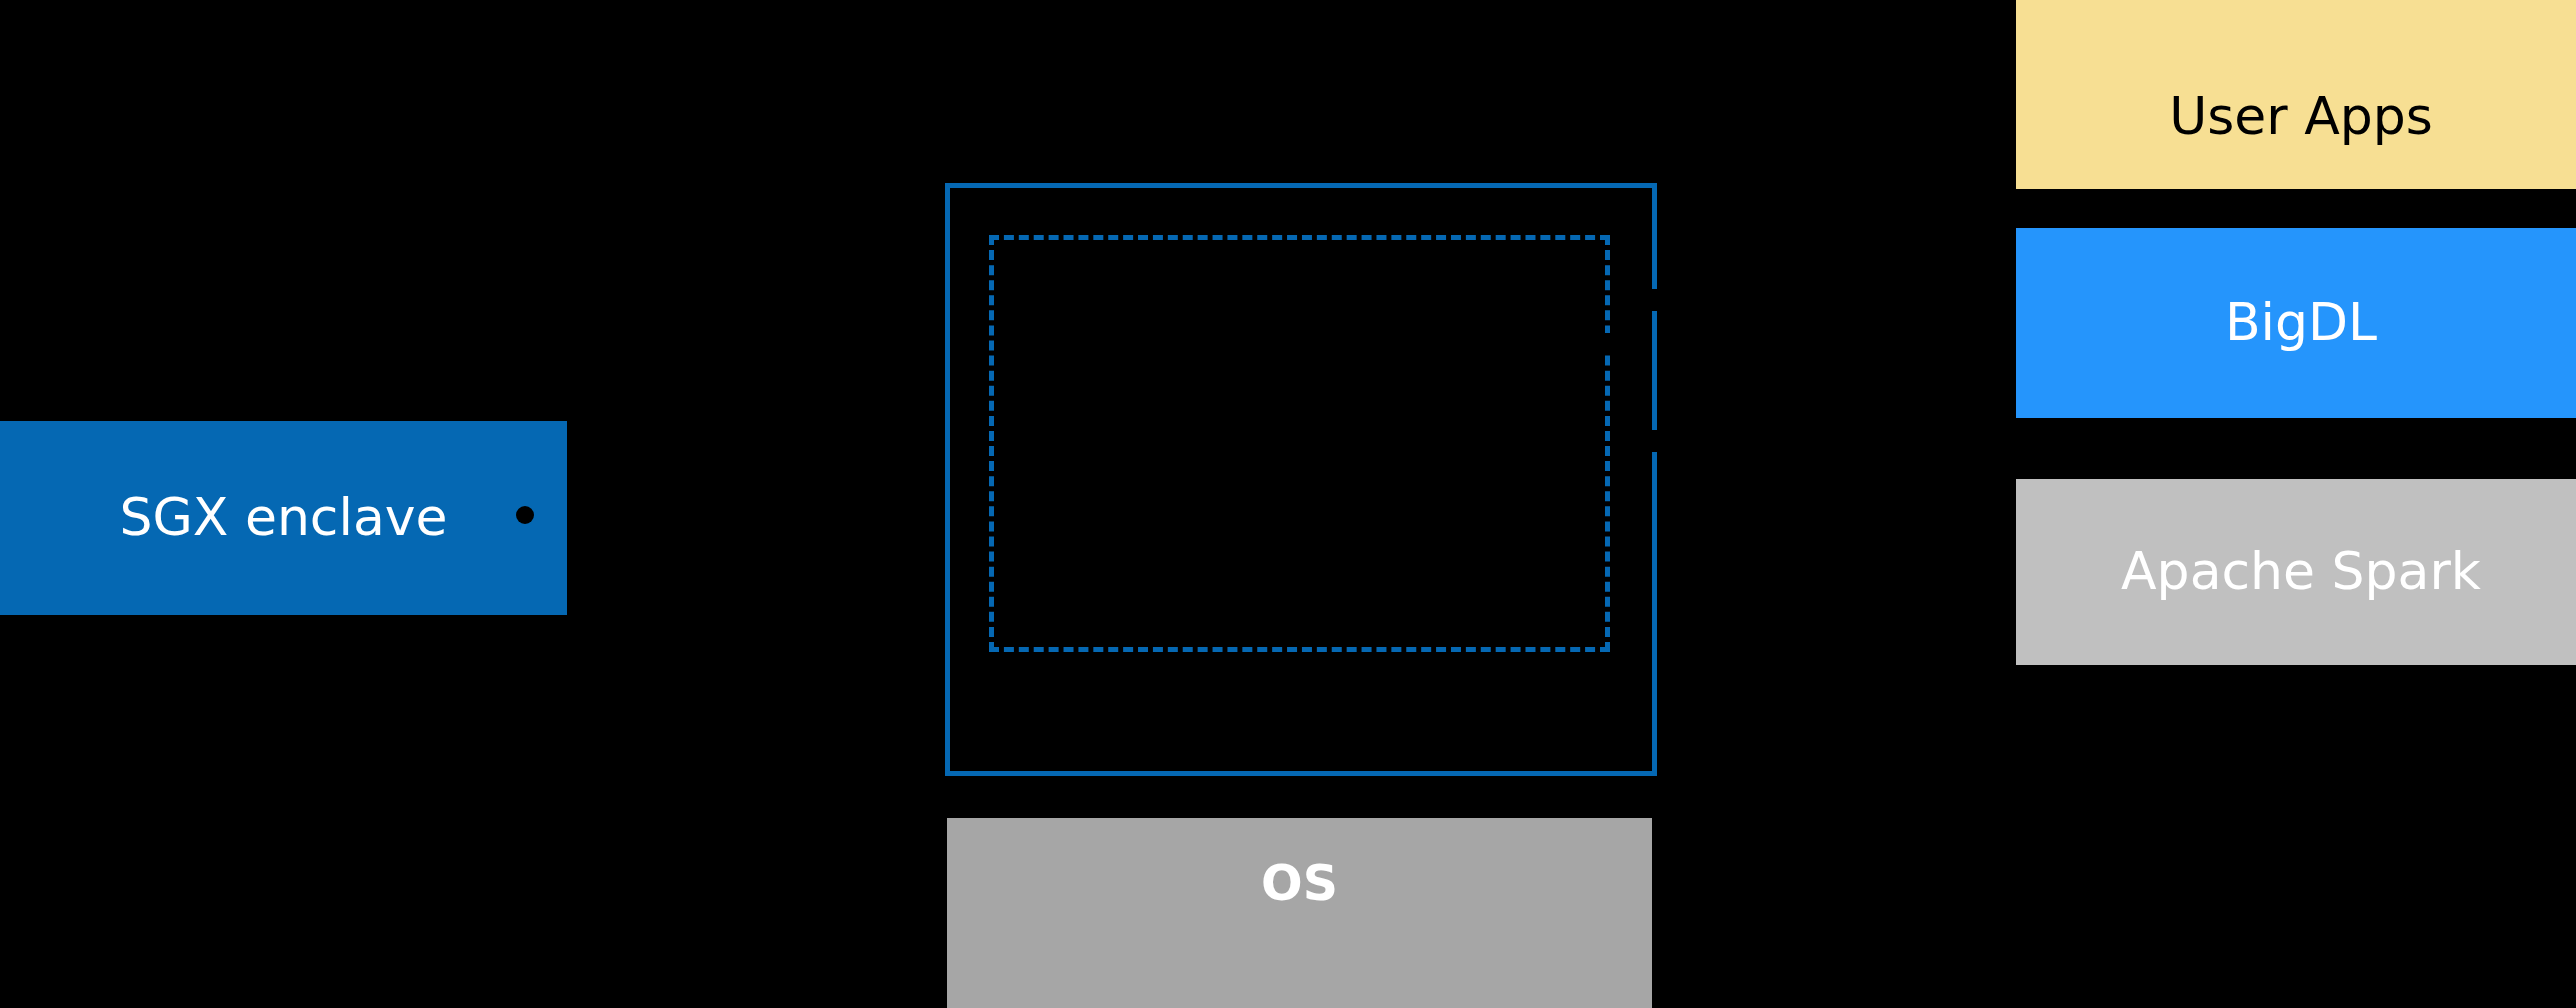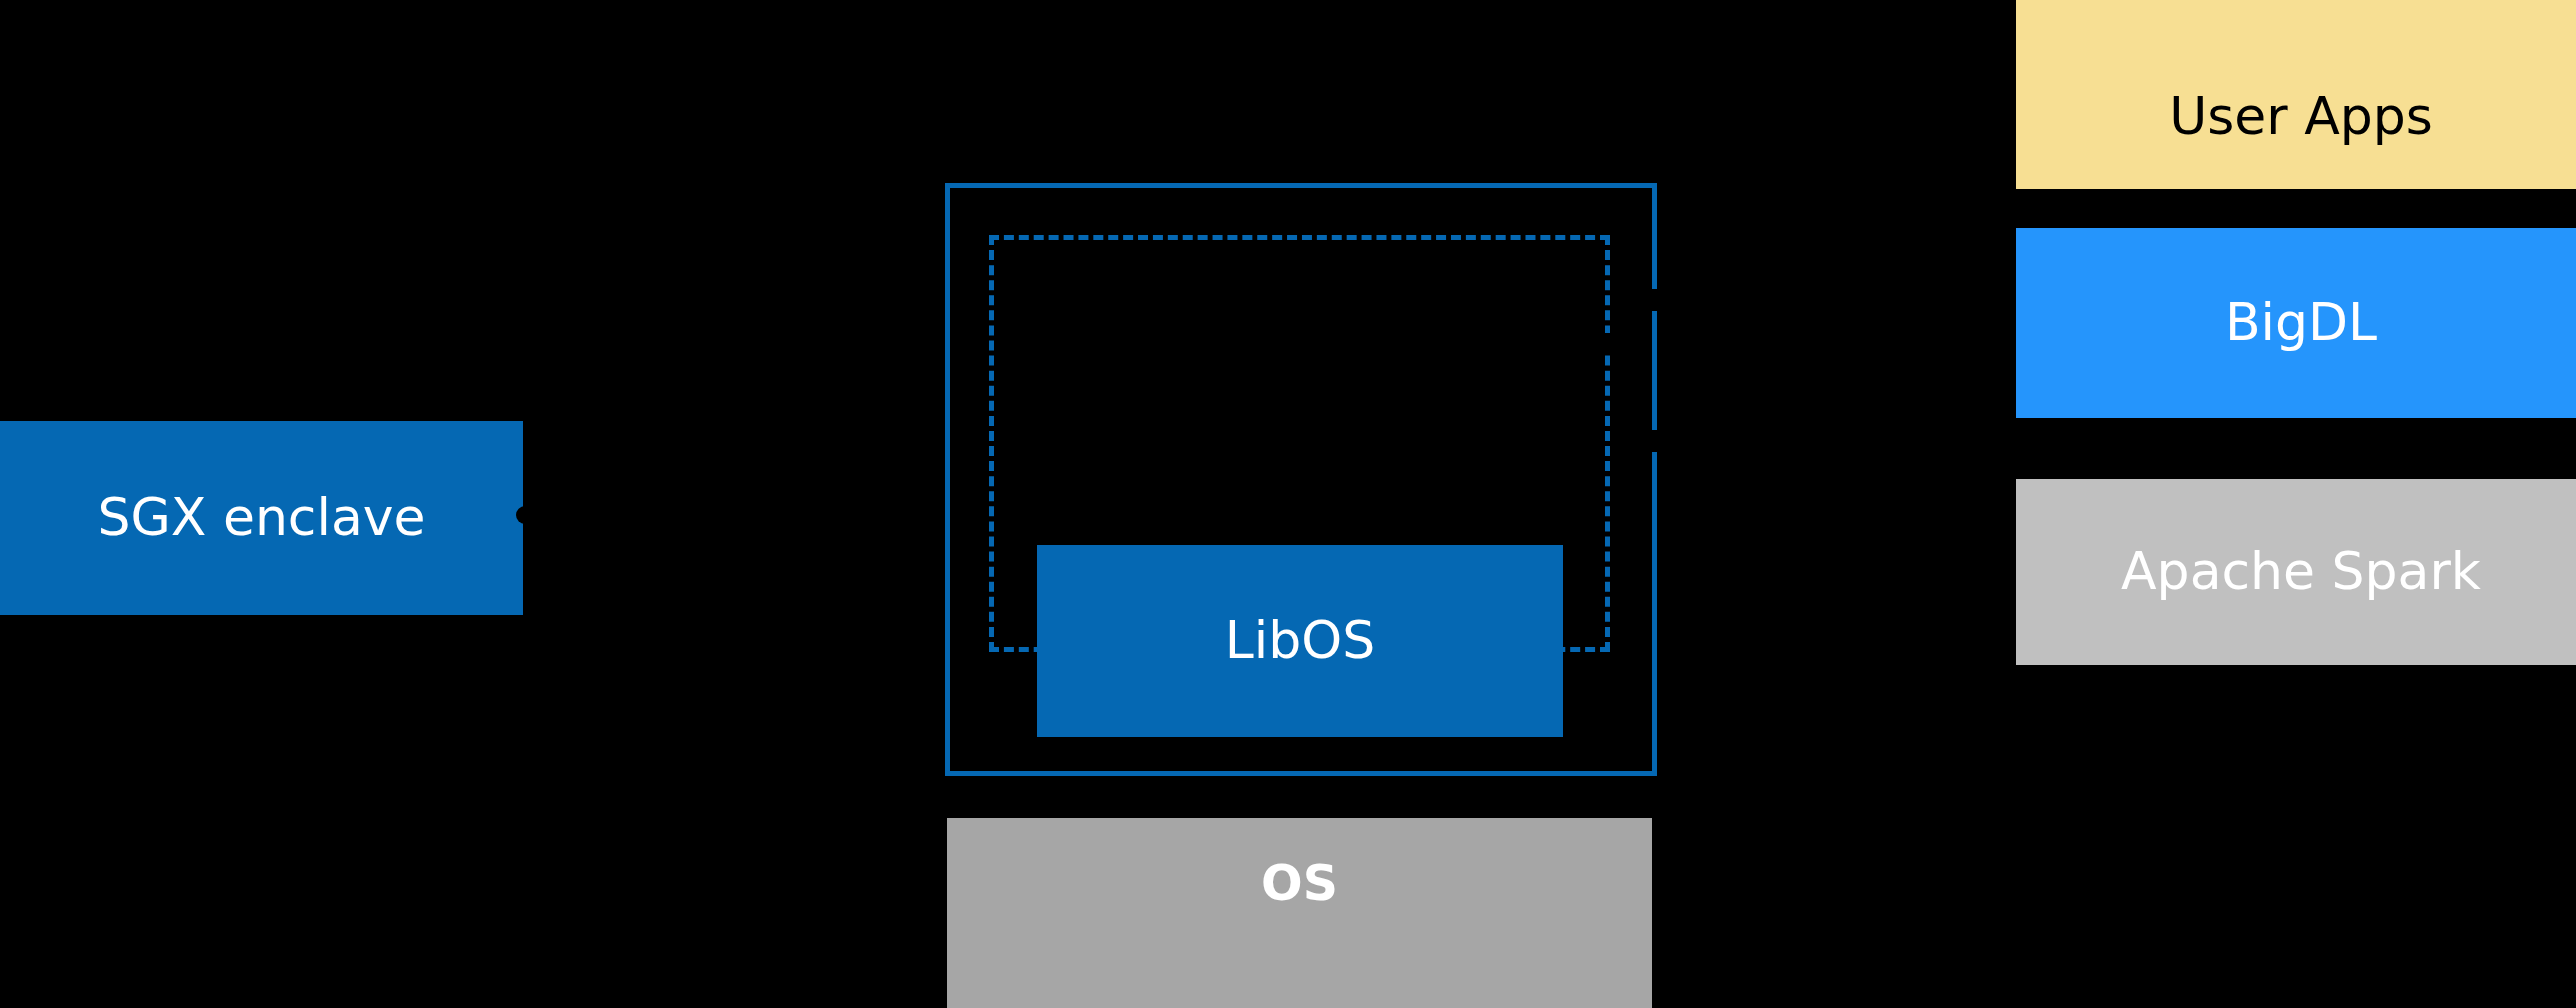--- a/index.html
+++ b/index.html
@@ -27,21 +27,21 @@
     box-sizing: border-box;
     text-align: center;
     line-height: 1.1;
     white-space: nowrap;
   }
 
   
   #sgx-enclave-box {
     left: 0px;
     top: 421px;
-    width: 523px;
+    width: 567px;
     height: 194px;
     background: #0568B3;
     color: #FFFFFF;
     font-size: 52px;
     font-weight: 400;
   }
 
   
   #enclave-outer-frame {
     left: 945px;
@@ -181,23 +181,20 @@
 
   <div class="box" id="sgx-enclave-box">
     <span>SGX enclave</span>
   </div>
 
   <div class="box" id="enclave-outer-frame"></div>
 
   <div class="box" id="enclave-dashed-frame"></div>
 
 
-  <div class="box" id="libos-box">
-    <span>LibOS</span>
-  </div>
 
   <div class="box" id="os-box">
     <span>OS</span>
   </div>
 
   <div class="box" id="user-apps-box">
     <span>User Apps</span>
   </div>
 
   <div class="box" id="bigdl-box">

